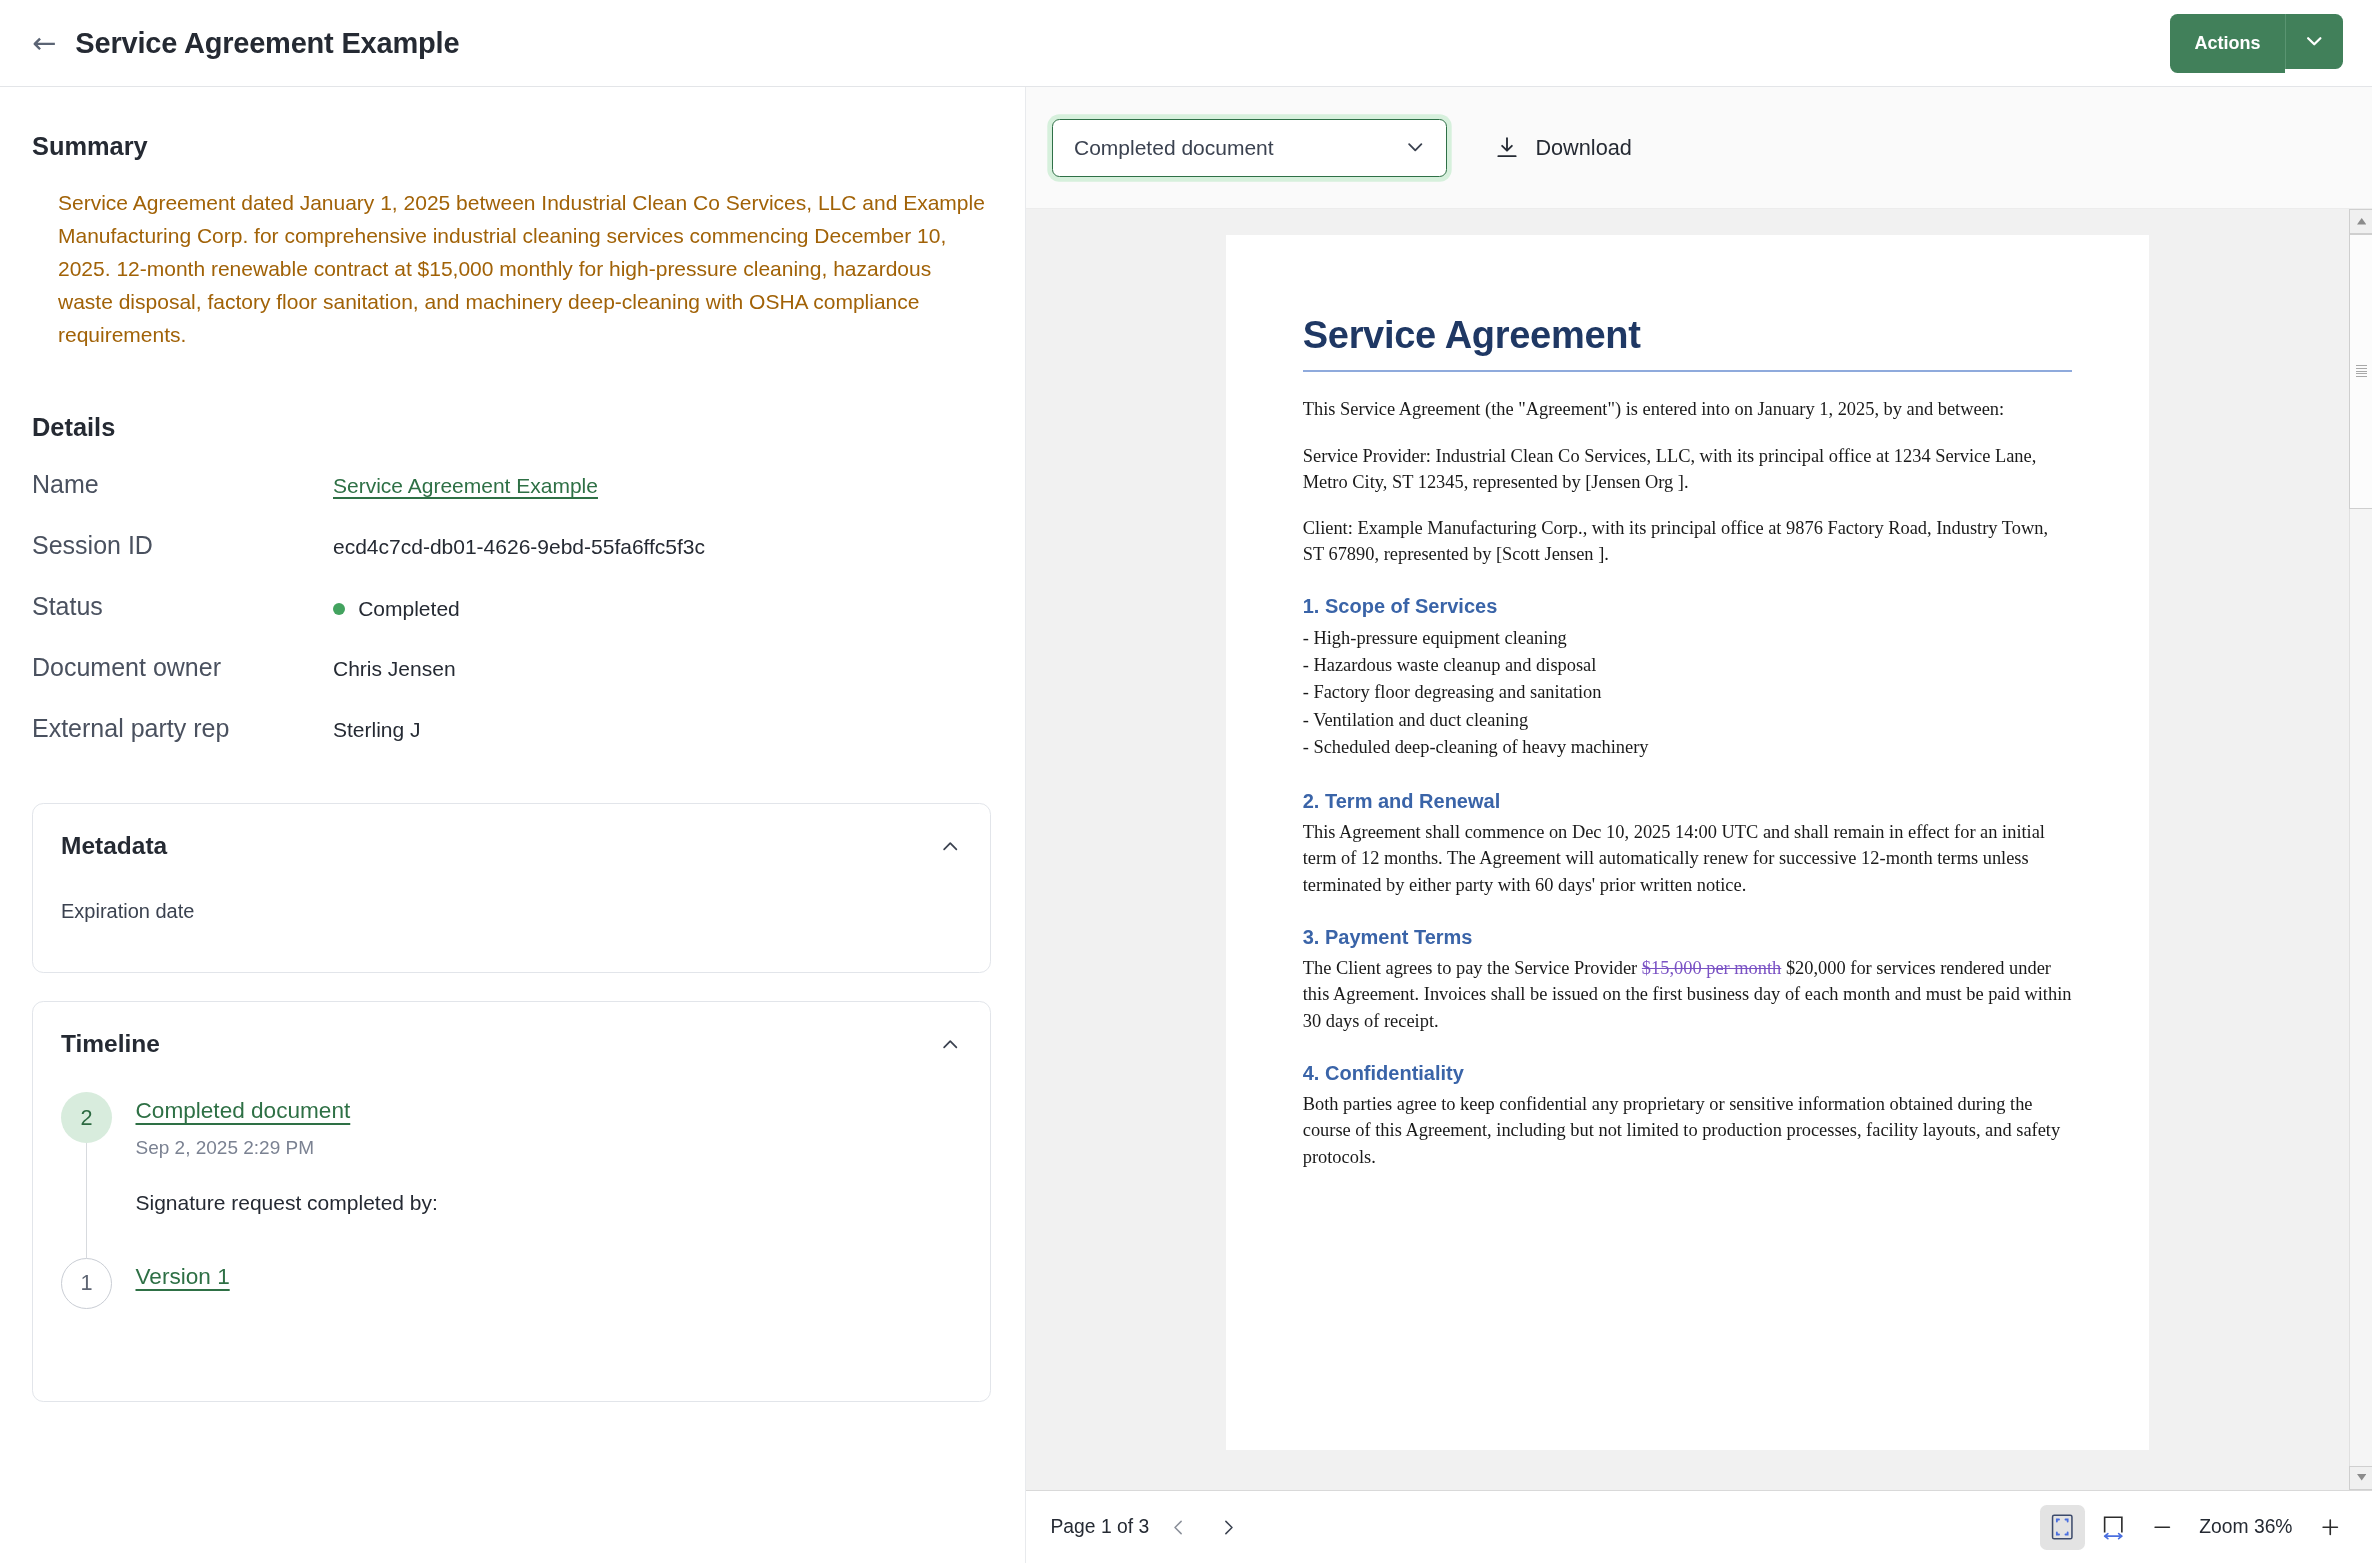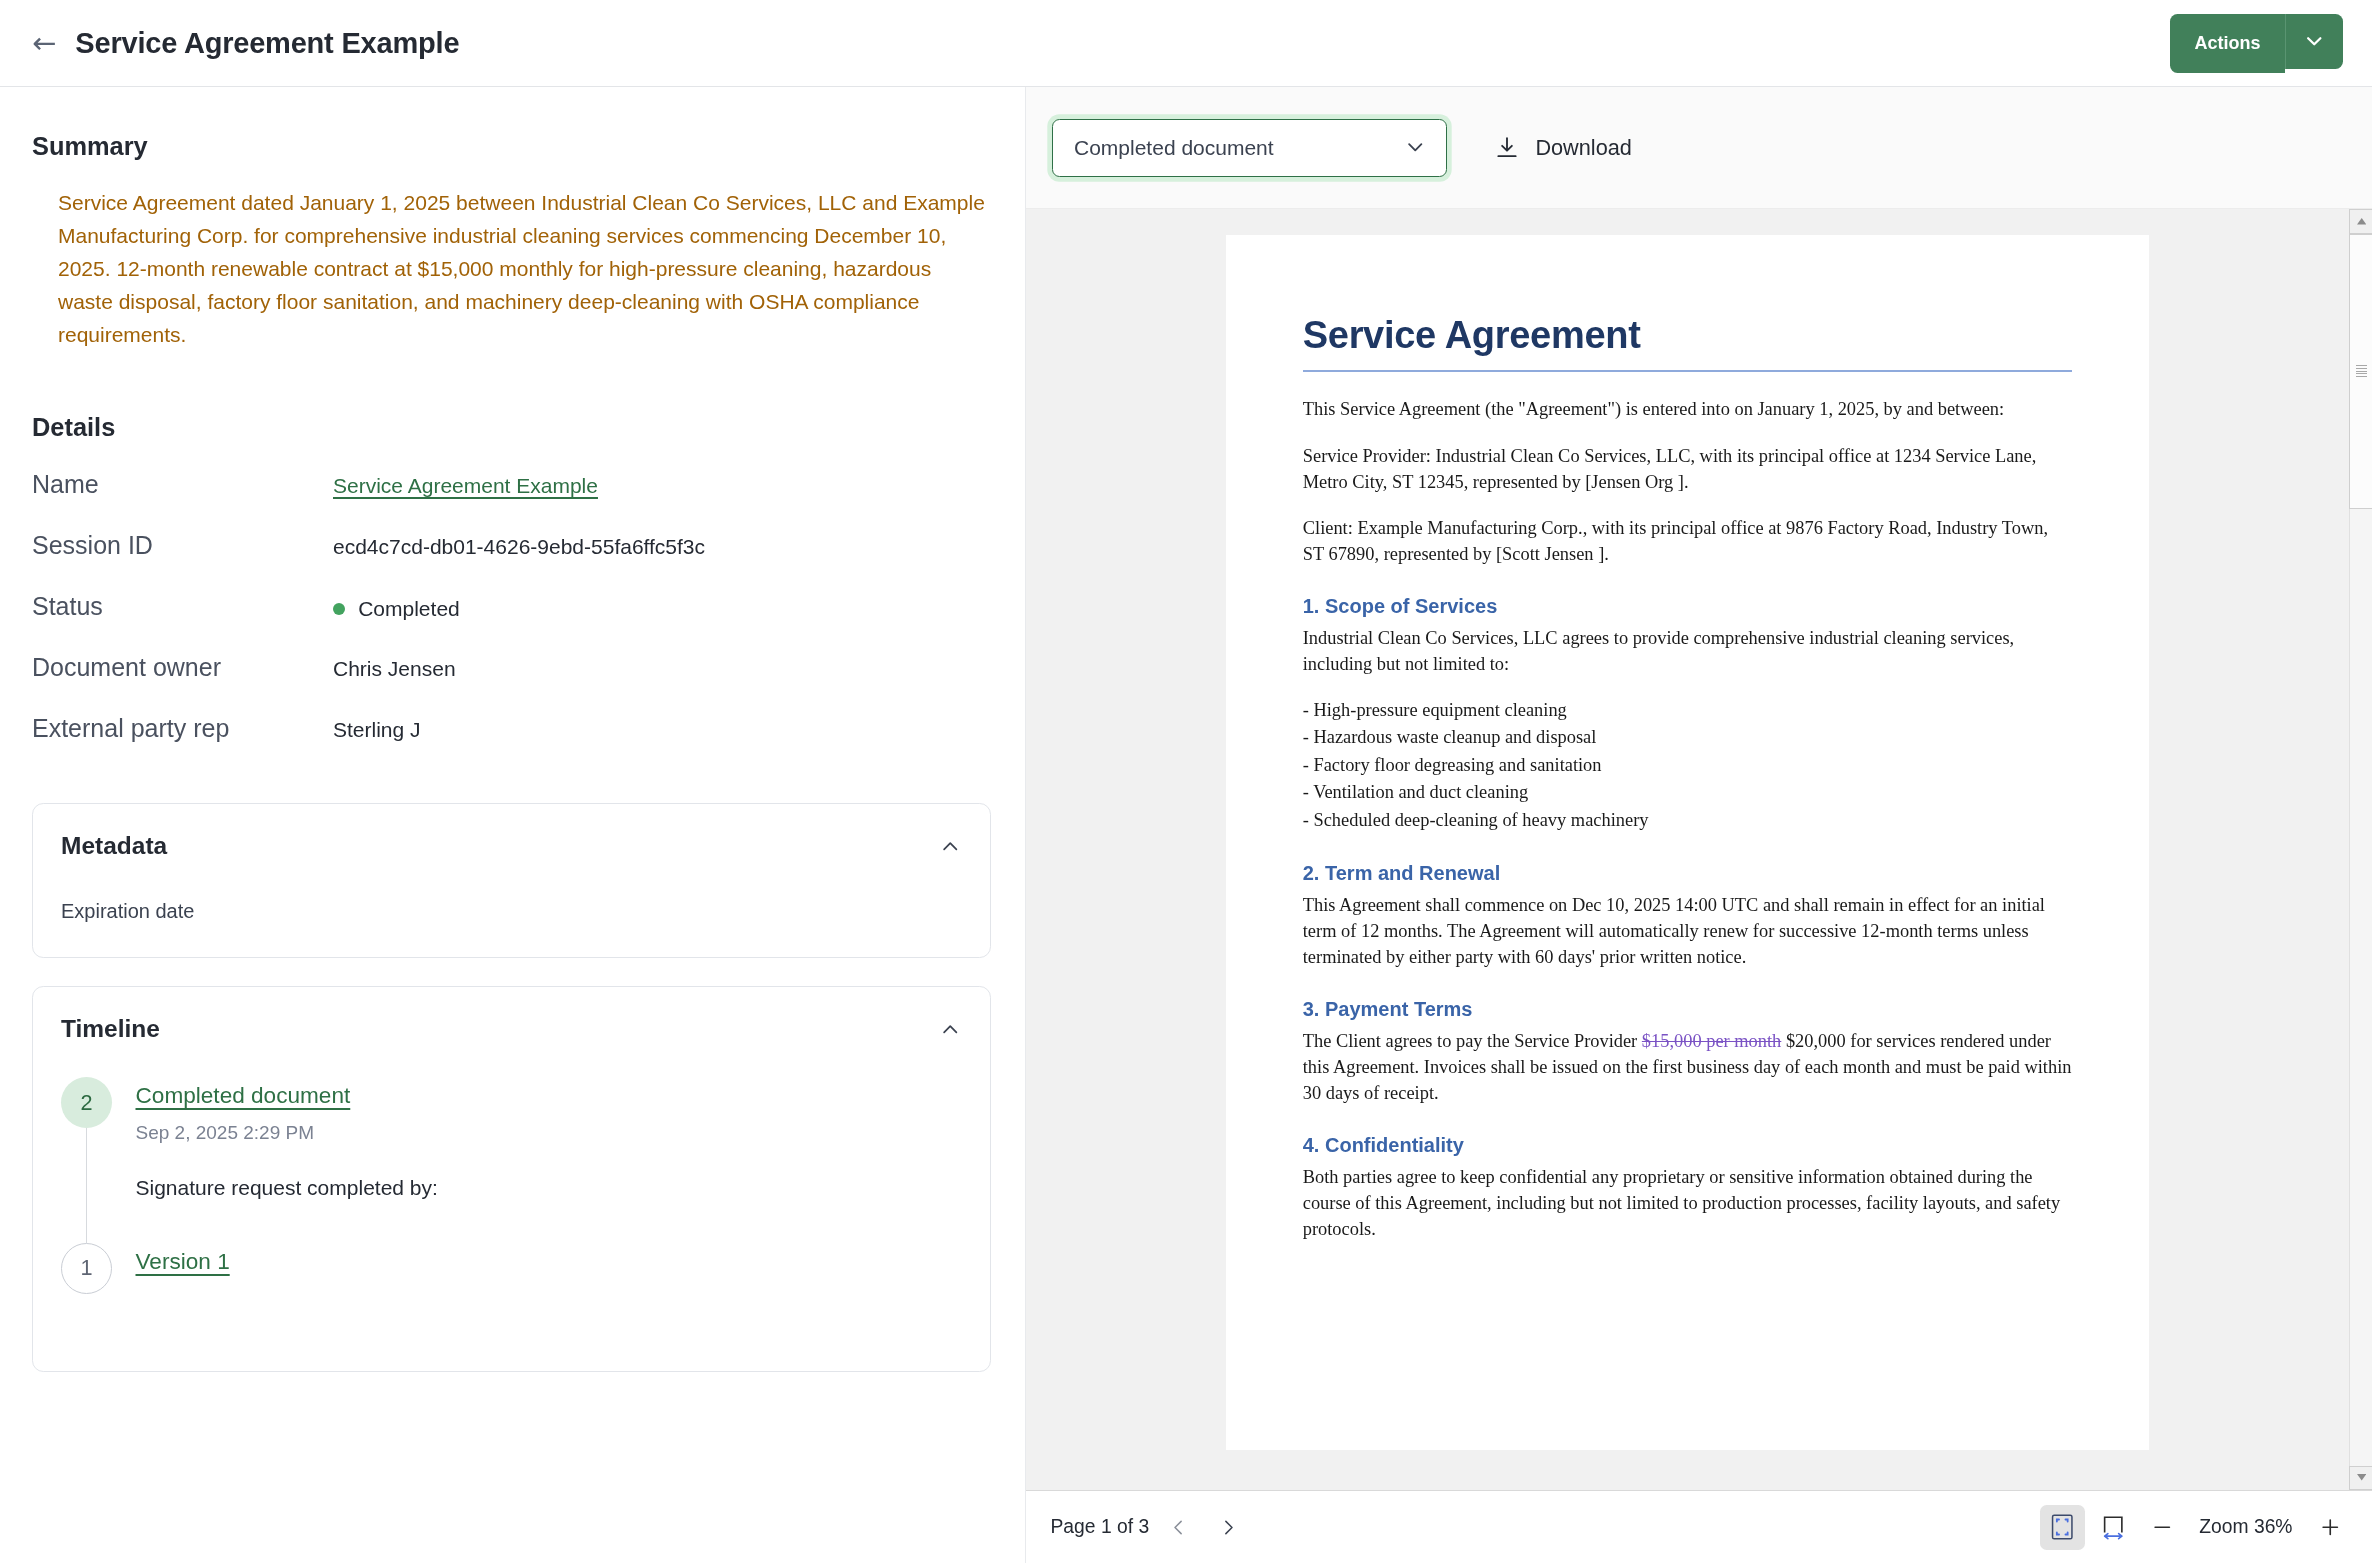--- a/index.html
+++ b/index.html
@@ -87,21 +87,21 @@
     width: 12.2px; height: 12.2px; border-radius: 50%;
     background: #43a35f; margin-right: 13px;
     display: inline-block;
   }
 
   
   .card {
     border: 0.9px solid #e2e5ea;
     border-radius: 11.3px;
     margin-top: 28px;
-    padding: 28px 28px 34px 28px;
+    padding: 28px 28px 49px 28px;
     background: #fff;
   }
   .card-head {
     display: flex; align-items: center; justify-content: space-between;
   }
   .card-title { font-size: 24.5px; font-weight: 600; color: #252a33; }
   .chev { cursor: pointer; display: flex; align-items: center; }
   .card-body { margin-top: 40px; }
   .meta-field { font-size: 20px; color: #3b4250; }
 
@@ -361,21 +361,20 @@
       <div class="viewer">
         <div class="viewer-scroll">
           <div class="doc-page">
             <div class="doc-h1">Service Agreement</div>
             <div class="doc-rule"></div>
             <div class="doc-p">This Service Agreement (the "Agreement") is entered into on January 1, 2025, by and between:</div>
             <div class="doc-p">Service Provider: Industrial Clean Co Services, LLC, with its principal office at 1234 Service Lane, Metro City, ST 12345, represented by [Jensen Org ].</div>
             <div class="doc-p">Client: Example Manufacturing Corp., with its principal office at 9876 Factory Road, Industry Town, ST 67890, represented by [Scott Jensen ].</div>
 
             <div class="doc-h2">1. Scope of Services</div>
-            <div class="doc-p">Industrial Clean Co Services, LLC agrees to provide comprehensive industrial cleaning services, including but not limited to:</div>
             <div class="doc-list">
               <div>- High-pressure equipment cleaning</div>
               <div>- Hazardous waste cleanup and disposal</div>
               <div>- Factory floor degreasing and sanitation</div>
               <div>- Ventilation and duct cleaning</div>
               <div>- Scheduled deep-cleaning of heavy machinery</div>
             </div>
 
             <div class="doc-h2">2. Term and Renewal</div>
             <div class="doc-p">This Agreement shall commence on Dec 10, 2025 14:00 UTC and shall remain in effect for an initial term of 12 months. The Agreement will automatically renew for successive 12-month terms unless terminated by either party with 60 days' prior written notice.</div>

